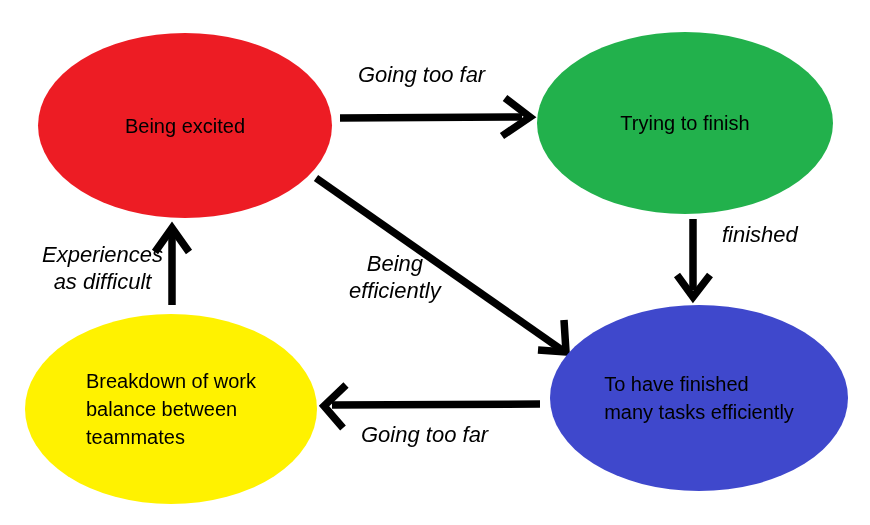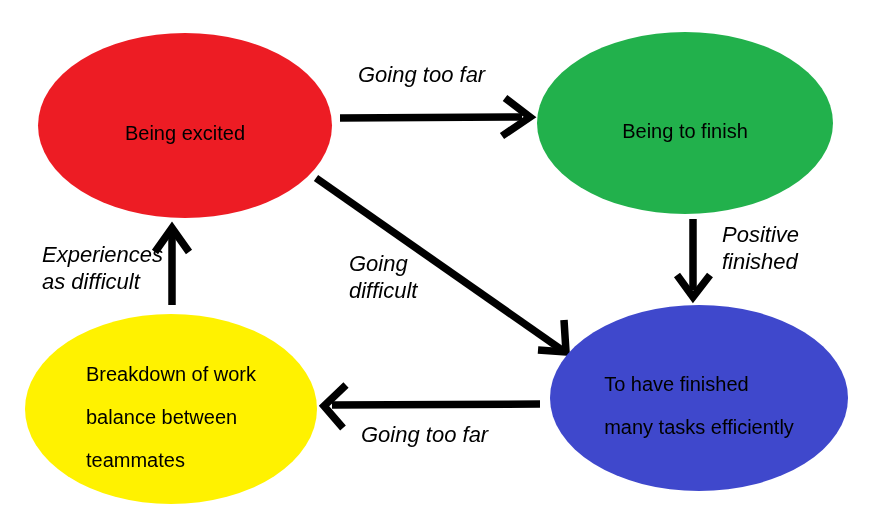--- a/index.html
+++ b/index.html
@@ -35,34 +35,34 @@
     align-items: center;
     justify-content: center;
   }
   .node-text {
     color: #000000;
     font-size: 20px;
     line-height: 28px;
     text-align: left;
     white-space: nowrap;
   }
-  .node-text span { display: block; margin-top: 15px; }
+  .node-text span { display: block; }
   .node-excited   { left: 38px;  top: 33px;  width: 294px; height: 185px; }
   .node-trying    { left: 537px; top: 32px;  width: 296px; height: 182px; }
   .node-finished  { left: 550px; top: 305px; width: 298px; height: 186px; }
   .node-breakdown { left: 25px;  top: 314px; width: 292px; height: 190px; }
   .edge-label {
     position: absolute;
     color: #000000;
     font-size: 22px;
     font-style: italic;
     line-height: 27px;
     white-space: nowrap;
   }
-  .edge-label span { display: block; }
+  .edge-label span { display: block; text-align: center; }
   .label-going-top      { left: 358px; top: 61px;  }
   .label-positive       { left: 722px; top: 221px; }
   .label-good           { left: 349px; top: 250px; }
   .label-experiences    { left: 42px;  top: 241px; }
   .label-going-bottom   { left: 361px; top: 421px; }
 </style>
 </head>
 <body>
 
 <div class="canvas">
@@ -91,21 +91,21 @@
   </svg>
 
   <div class="node node-excited" style="background: rgb(237, 28, 36);">
     <div class="node-text">
       <span>Being excited</span>
     </div>
   </div>
 
   <div class="node node-trying" style="background: rgb(34, 177, 76);">
     <div class="node-text">
-      <span>Being to finish</span>
+      <span>Trying to finish</span>
     </div>
   </div>
 
   <div class="node node-breakdown" style="background: rgb(255, 242, 0);">
     <div class="node-text">
       <span>Breakdown of work</span>
       <span>balance between</span>
       <span>teammates</span>
     </div>
   </div>
@@ -115,27 +115,26 @@
       <span>To have finished</span>
       <span>many tasks efficiently</span>
     </div>
   </div>
 
   <div class="edge-label label-going-top">
     <span>Going too far</span>
   </div>
 
   <div class="edge-label label-positive">
-    <span>Positive</span>
     <span>finished</span>
   </div>
 
   <div class="edge-label label-good">
-    <span>Going</span>
-    <span>difficult</span>
+    <span>Being</span>
+    <span>efficiently</span>
   </div>
 
   <div class="edge-label label-experiences">
     <span>Experiences</span>
     <span>as difficult</span>
   </div>
 
   <div class="edge-label label-going-bottom">
     <span>Going too far</span>
   </div>

